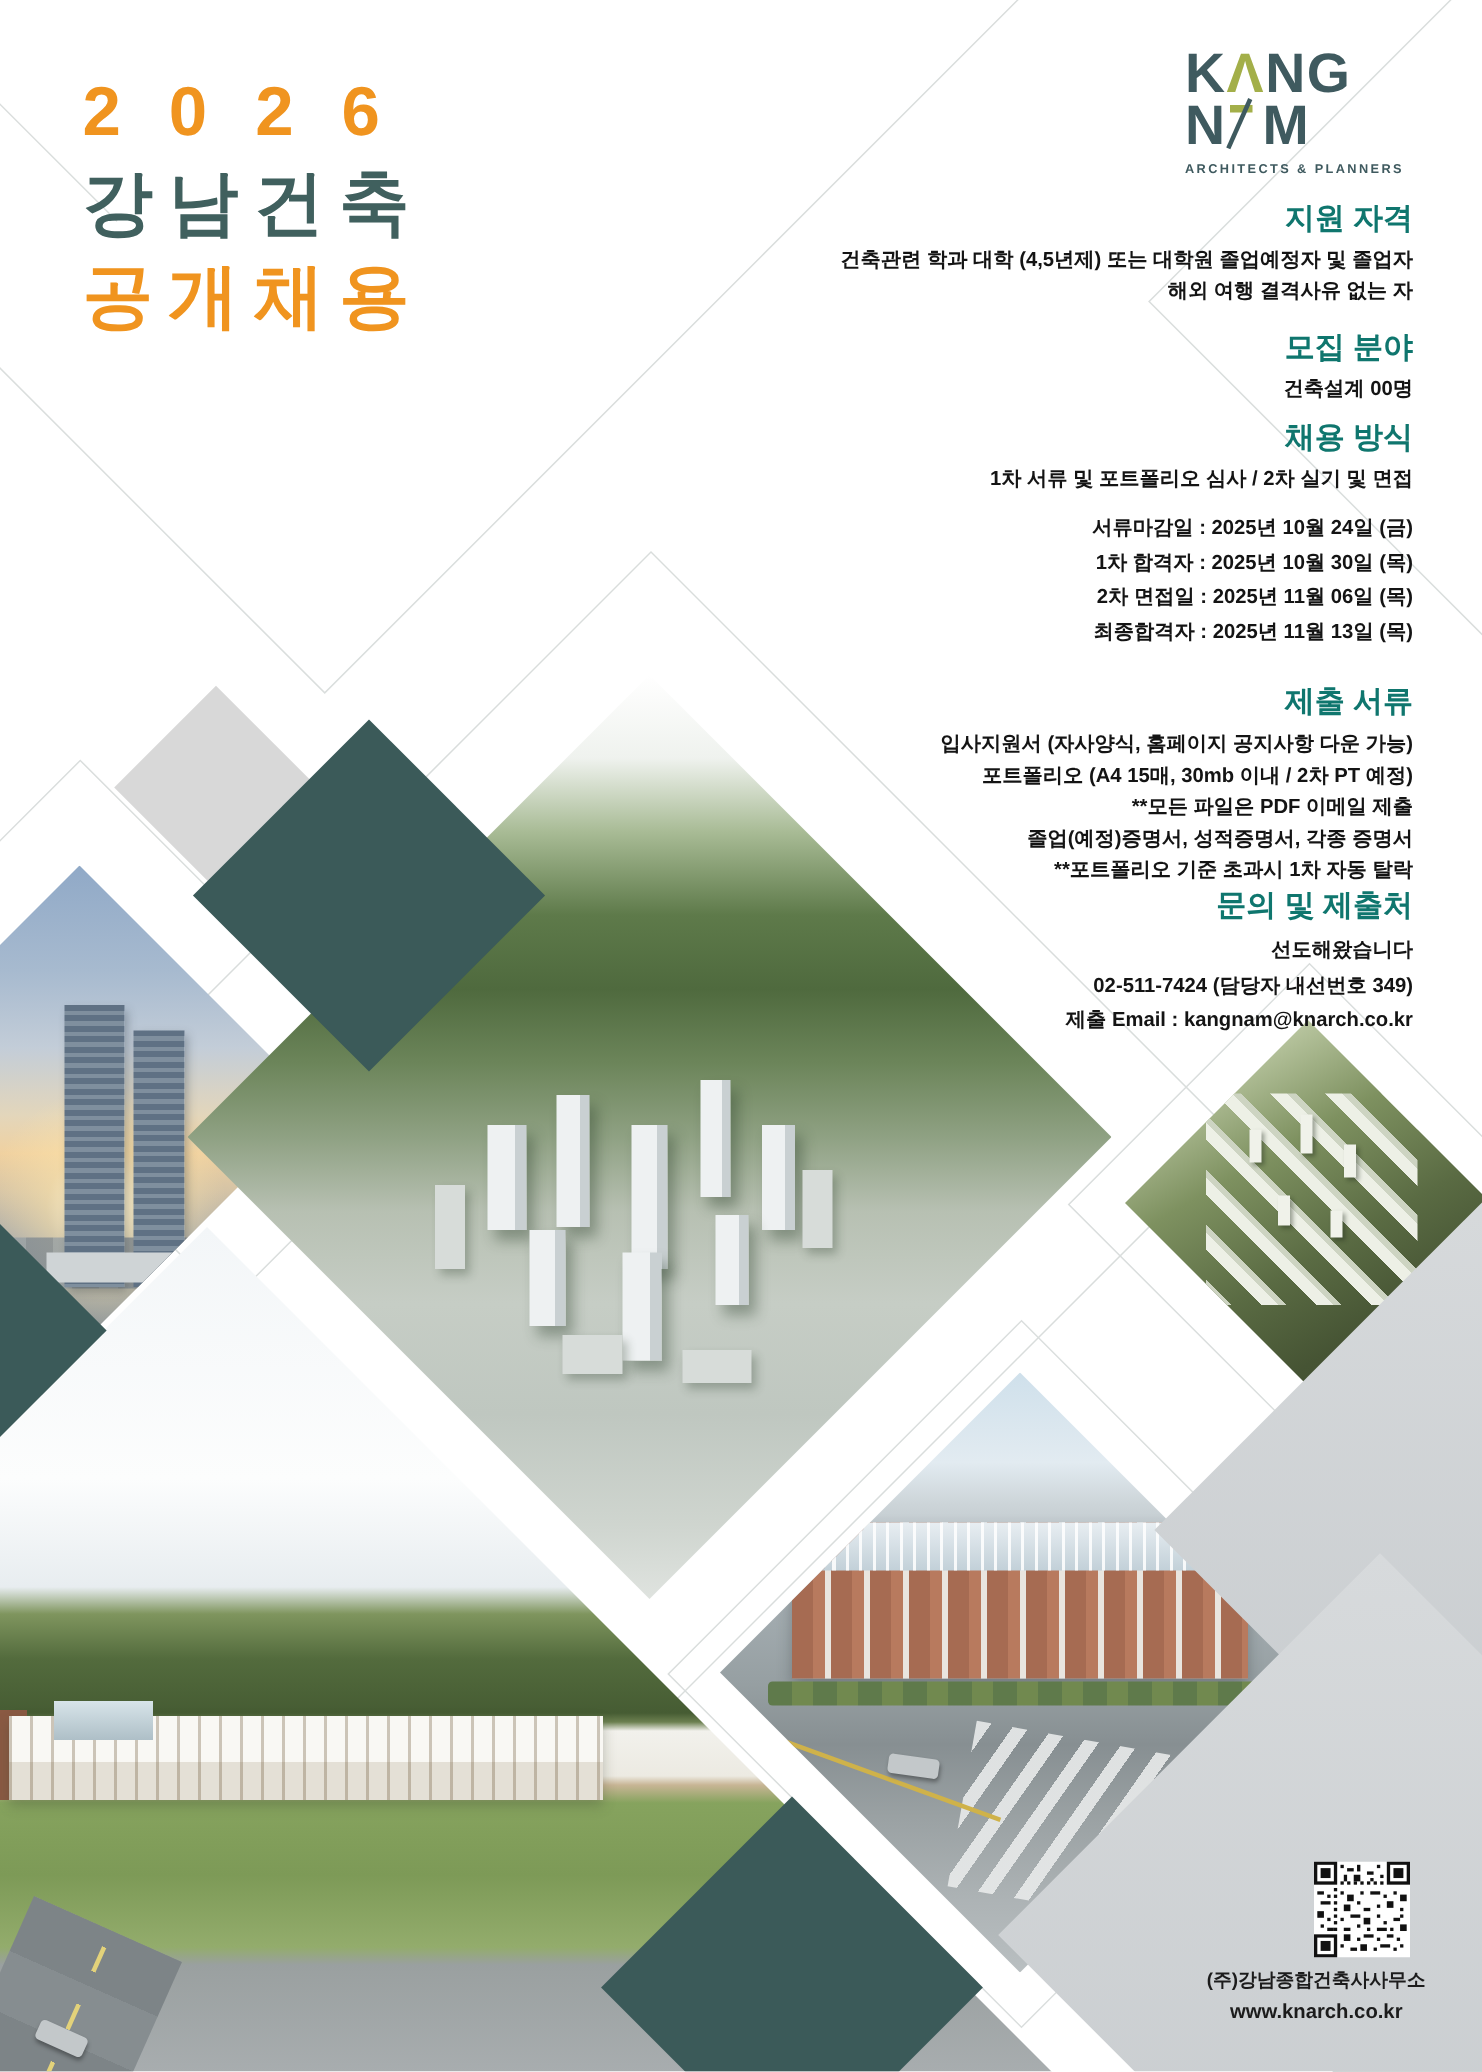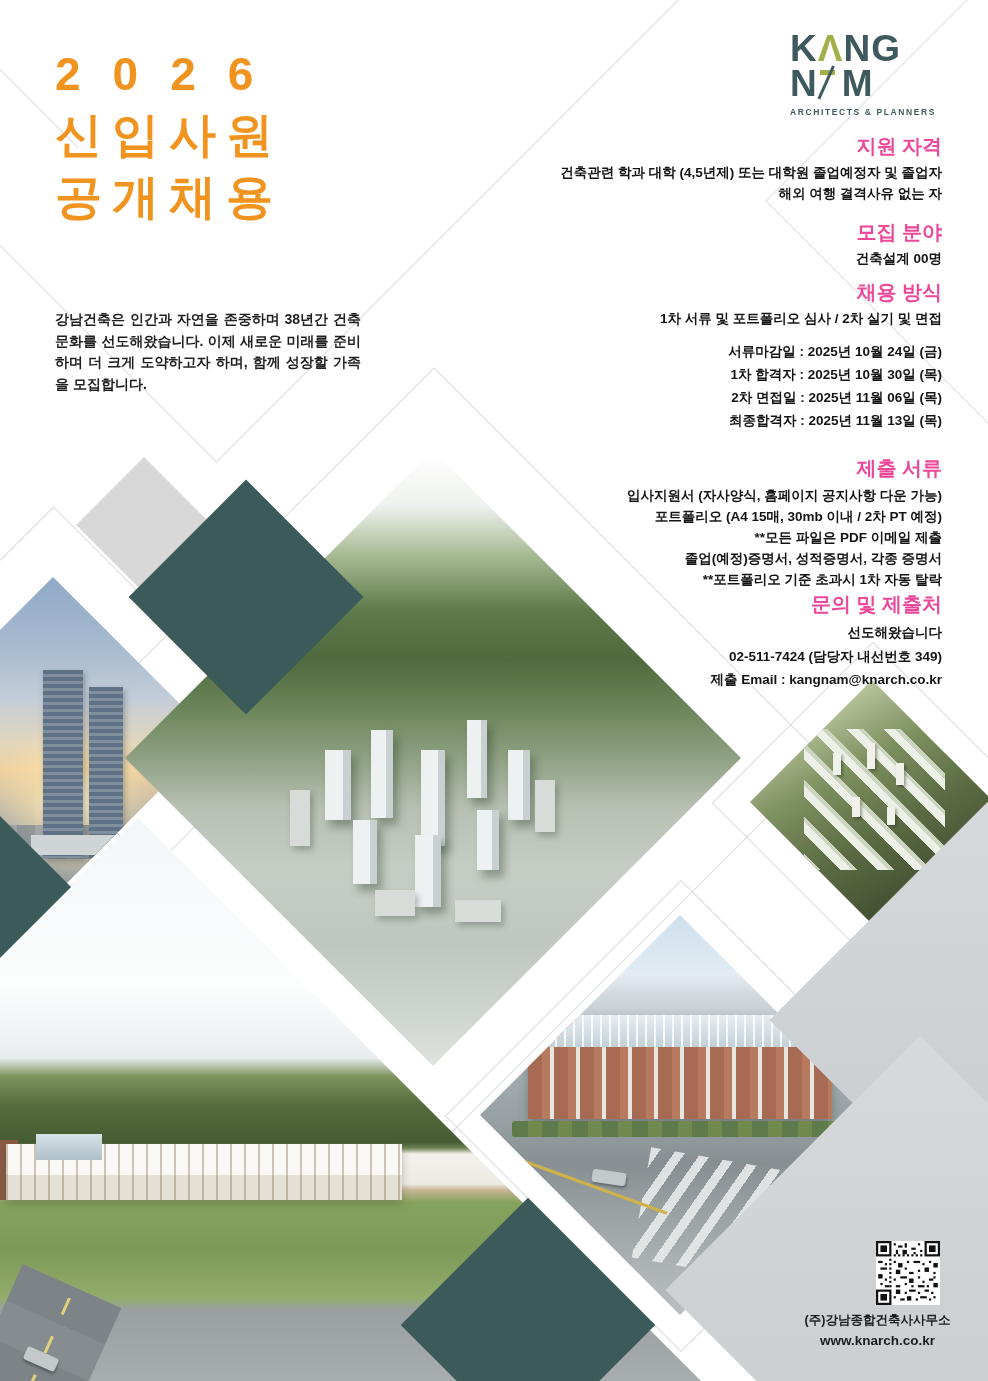--- a/index.html
+++ b/index.html
@@ -67,21 +67,21 @@
 
   .logo{position:absolute;right:52px;top:32px;z-index:6;color:#3f5a5f;}
   .logo-l1,.logo-l2{font-size:37px;font-weight:800;line-height:34px;letter-spacing:1px;white-space:nowrap;}
   .logo-a{color:#a3af49;}
   .logo-aw{display:inline-block;position:relative;width:24px;height:30px;vertical-align:baseline;}
   .logo-dash{position:absolute;left:2px;top:4px;width:15px;height:5px;background:#a3af49;}
   .logo-stroke{position:absolute;left:14px;top:0px;width:3px;height:36px;background:#3f5a5f;transform:rotate(24deg);transform-origin:top center;}
   .logo-tag{margin-top:6px;font-size:8.5px;font-weight:700;letter-spacing:1.6px;color:#3f5a5f;white-space:nowrap;}
 
   .sec{position:absolute;right:46px;width:560px;text-align:right;z-index:6;}
-  .sec h2{margin:0 0 5px 0;font-size:20px;line-height:24px;font-weight:800;color:#ec4899;}
+  .sec h2{margin:0 0 5px 0;font-size:20px;line-height:24px;font-weight:800;color:#0f766e;}
   .sec .ln{margin:0;font-size:13.5px;font-weight:600;color:#141414;}
   .lh20 .ln{line-height:20.5px;} .lh21 .ln{line-height:21px;} .lh23 .ln{line-height:23px;} .lh24 .ln{line-height:23.5px;}
 
   .qr-wrap{position:absolute;left:876px;top:1241px;z-index:7;}
   .footer-text{position:absolute;left:795px;top:1310px;width:165px;z-index:7;text-align:center;
                font-weight:700;color:#1c1c1c;}
   .footer-text .company{font-size:12.5px;line-height:20px;}
   .footer-text .site{font-size:13.5px;line-height:21px;}
 </style>
 </head>
@@ -149,25 +149,24 @@
   <div class="fdia gray" style="left:96px;top:477px;width:96px;height:96px;"></div>
   <div class="fdia teal" style="left:163px;top:514px;width:166px;height:166px;"></div>
   <div class="fdia teal" style="left:-110px;top:812px;width:150px;height:150px;"></div>
   <div class="fdia teal" style="left:438px;top:1235px;width:180px;height:180px;"></div>
   <div class="fdia teal" style="left:912px;top:1300px;width:196px;height:196px;"></div>
   <div class="fdia silver" style="left:840px;top:850px;width:340px;height:340px;"></div>
   <div class="fdia silver" style="left:740px;top:1110px;width:360px;height:360px;z-index:4;"></div>
 
   <div class="title">
     <div class="t-year">2026</div>
-    <div class="t-line c-orange">신입사원</div>
+    <div class="t-line c-teal">강남건축</div>
     <div class="t-line c-orange">공개채용</div>
   </div>
 
-  <p class="intro">강남건축은 인간과 자연을 존중하며 38년간 건축문화를 선도해왔습니다. 이제 새로운 미래를 준비하며 더 크게 도약하고자 하며, 함께 성장할 가족을 모집합니다.</p>
 
   <div class="logo">
     <div class="logo-l1"><span>K</span><span class="logo-a">Λ</span><span>NG</span></div>
     <div class="logo-l2"><span>N</span><span class="logo-aw"><span class="logo-dash"></span><span class="logo-stroke"></span></span><span>M</span></div>
     <div class="logo-tag">ARCHITECTS &amp; PLANNERS</div>
   </div>
 
   <section class="sec lh20" style="top:134px;">
     <h2>지원 자격</h2>
     <p class="ln">건축관련 학과 대학 (4,5년제) 또는 대학원 졸업예정자 및 졸업자</p>

